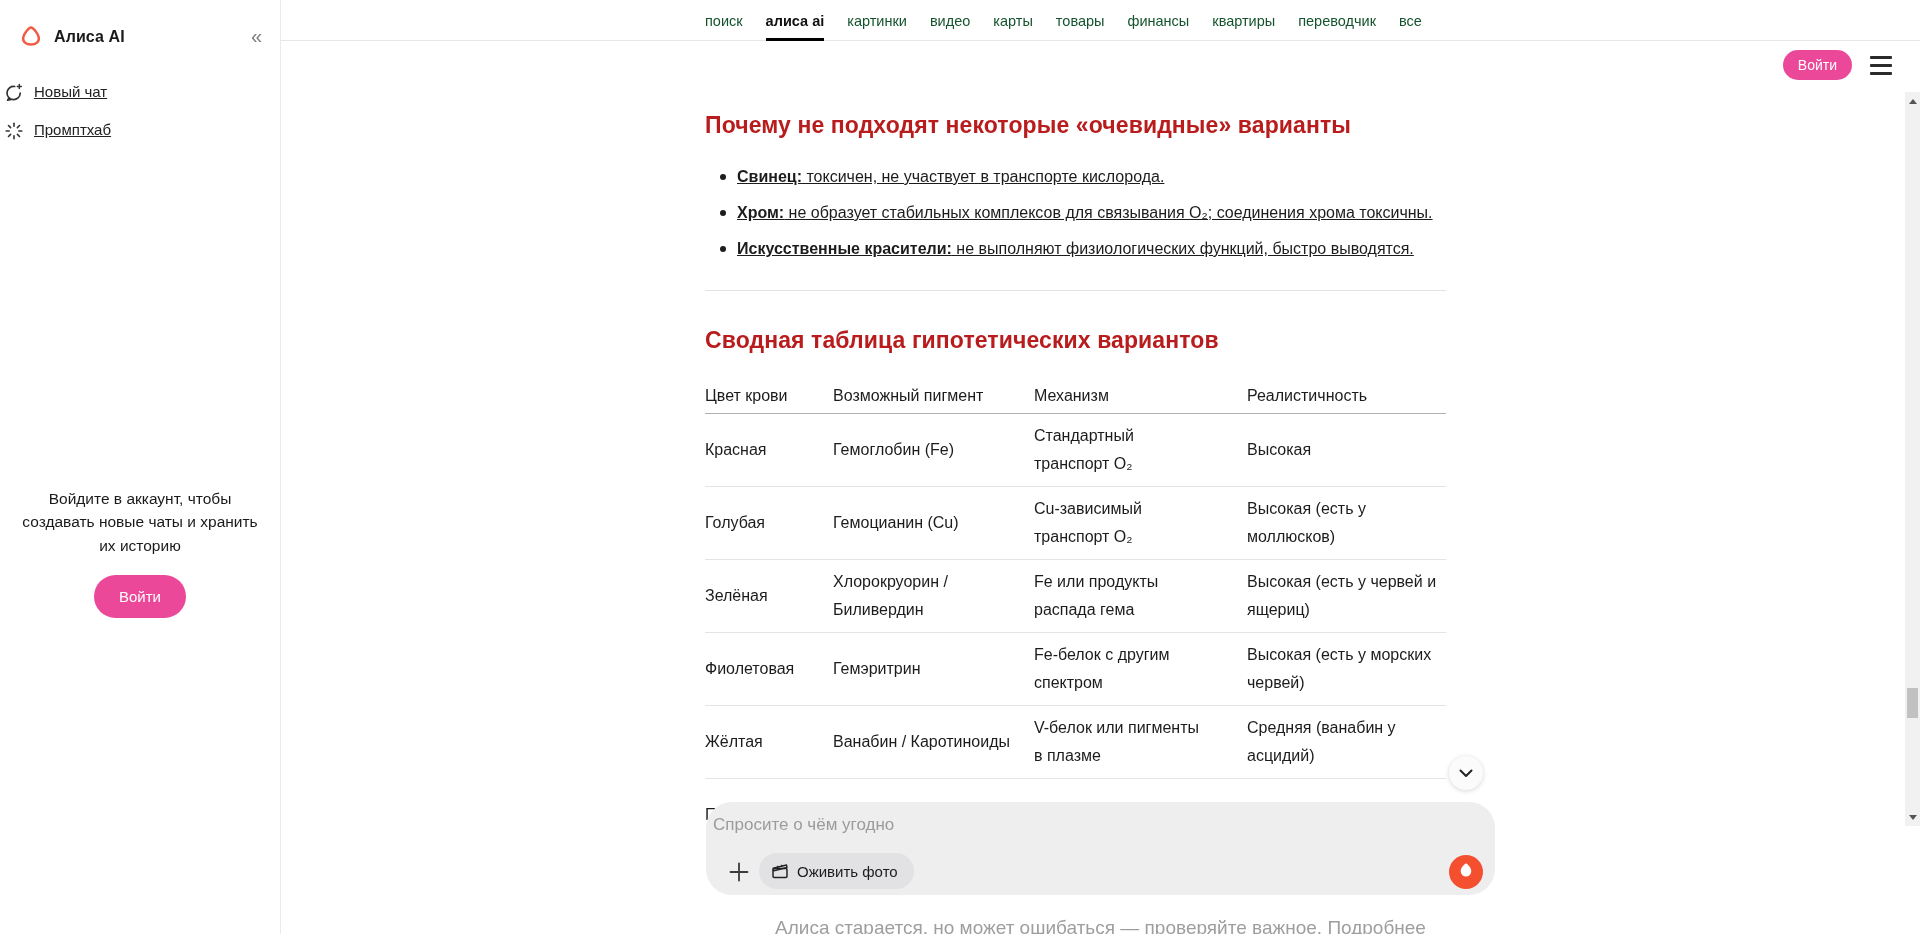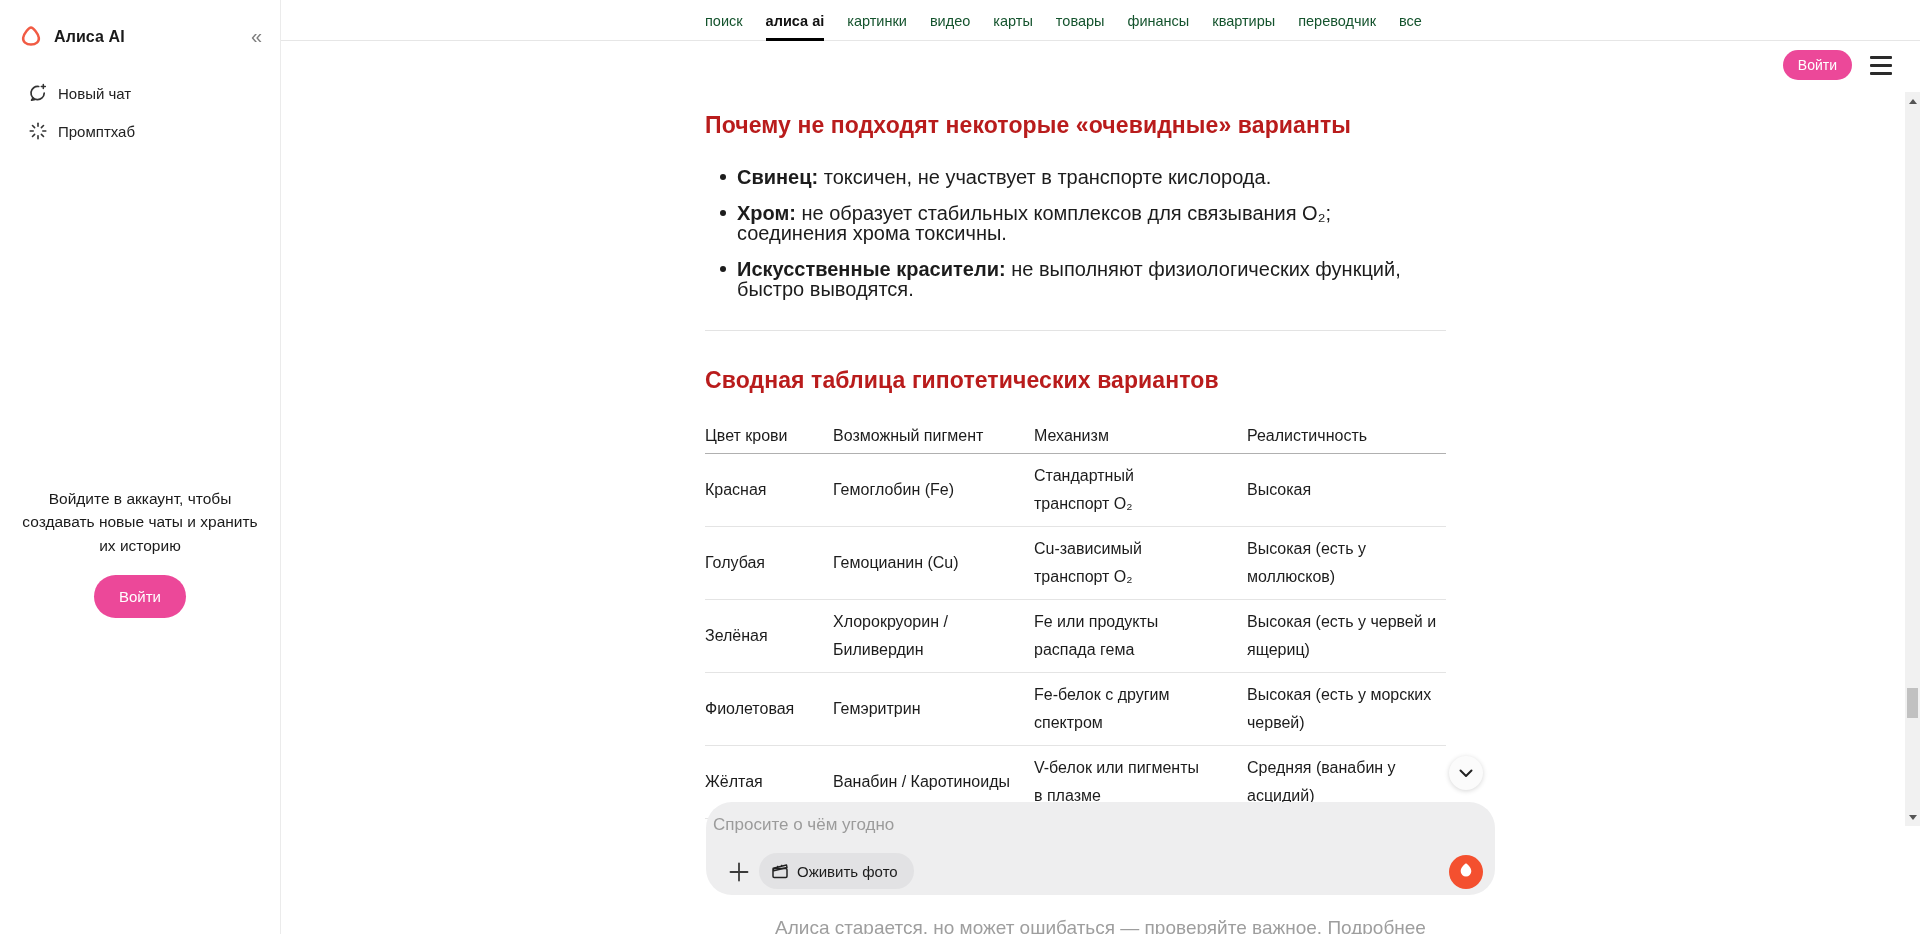--- a/index.html
+++ b/index.html
@@ -6,21 +6,21 @@
   html,body { background:#fff; }
   body { font-family:"Liberation Sans","DejaVu Sans",sans-serif; color:#1f1f1f; }
   .app { position:relative; width:1920px; height:934px; background:#fff; overflow:hidden; }
 
   
   .sidebar { position:absolute; left:0; top:0; bottom:0; width:281px; background:#fff; border-right:1px solid #ebebeb; z-index:10; }
   .sb-logo-row { position:absolute; left:18px; top:24px; display:flex; align-items:center; gap:10px; }
   .sb-logo-row .app-title { font-size:16px; font-weight:700; color:#1a1a1a; letter-spacing:.1px; }
   .sb-collapse { position:absolute; right:18px; top:26px; font-size:20px; color:#7d7d7d; line-height:1; cursor:pointer; }
   .sb-nav { position:absolute; left:0; top:74px; width:100%; }
-  .sb-item { display:flex; align-items:center; gap:10px; padding:9px 28px; font-size:15px; color:#222; cursor:pointer; }
+  .sb-item { display:flex; gap:10px; padding:9px 4px; font-size:15px; color:#222; cursor:pointer;text-decoration:underline; }
   .sb-item svg { flex:0 0 auto; }
   .sb-login { position:absolute; top:487px; left:0; width:100%; padding:0 16px; text-align:center; }
   .sb-login-text { font-size:15.5px; line-height:1.5; color:#1a1a1a; }
   .btn-accent { display:inline-block; background:#ec4899; color:#fff; border:none; border-radius:26px; cursor:pointer; font-family:inherit; }
   .sb-login .btn-accent { margin-top:18px; font-size:15px; padding:13px 25px; }
 
   
   .header { position:absolute; left:281px; right:0; top:0; height:41px; background:#fff; border-bottom:1px solid #e6e6e6; z-index:9; }
   .tabs { position:absolute; left:424px; top:0; height:41px; display:flex; gap:23px; align-items:stretch; }
   .tab { display:flex; align-items:center; font-size:14.5px; color:#14532d; cursor:pointer; white-space:nowrap; }
@@ -29,21 +29,21 @@
   .auth-area { position:absolute; top:50px; right:28px; display:flex; align-items:center; gap:18px; z-index:9; }
   .auth-area .btn-accent { font-size:14px; padding:7px 15px; border-radius:18px; }
   .hamburger { width:22px; height:19px; display:flex; flex-direction:column; justify-content:space-between; cursor:pointer; }
   .hamburger span { display:block; height:3px; background:#2a2a2a; border-radius:1px; }
 
   
   .article { position:absolute; left:705px; top:0; width:741px; z-index:1; }
   .article h2 { font-size:23px; font-weight:700; color:#b91c1c; letter-spacing:.1px; }
   .h2-first { margin-top:112px; margin-bottom:28px; }
   .bullet-list { list-style:none; }
-  .bullet-list li { position:relative; padding-left:32px; font-size:20px; line-height:20px; margin-bottom:16px; color:#1c1c1c; }
+  .bullet-list li { position:relative; padding-left:32px; font-size:16px; line-height:20px; margin-bottom:16px; color:#1c1c1c;text-decoration:underline; }
   .bullet-list li::before { content:""; position:absolute; left:15px; top:7px; width:6px; height:6px; border-radius:50%; background:#1c1c1c; }
   .bullet-list b { font-weight:700; }
   .divider { border:none; border-top:1px solid #e3e3e3; margin-top:31px; }
   .h2-second { margin-top:36px; margin-bottom:24px; }
 
   
   .tbl { width:741px; }
   .tbl-row { display:grid; grid-template-columns:128px 201px 213px 199px; align-items:center; border-bottom:1px solid #e4e4e4; min-height:72px; }
   .tbl-head { min-height:36px; border-bottom:1px solid #b0b0b0; align-items:center; }
   .tbl-cell { font-size:16px; line-height:28px; color:#1c1c1c; padding:8px 24px 8px 0; }

